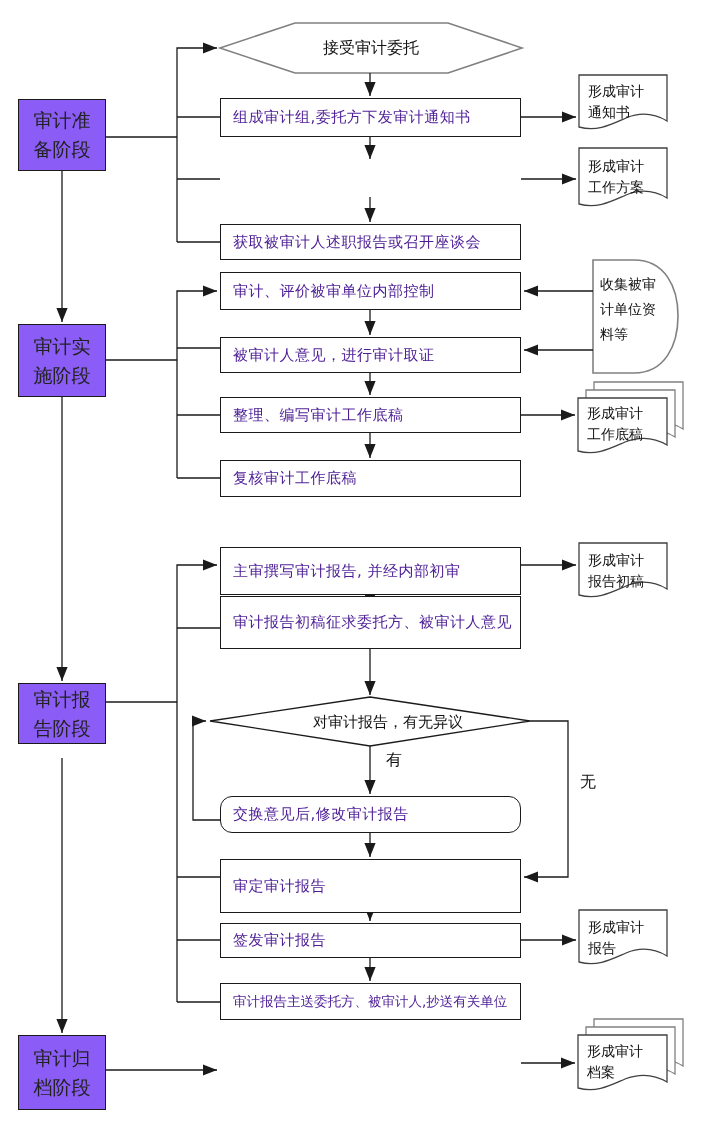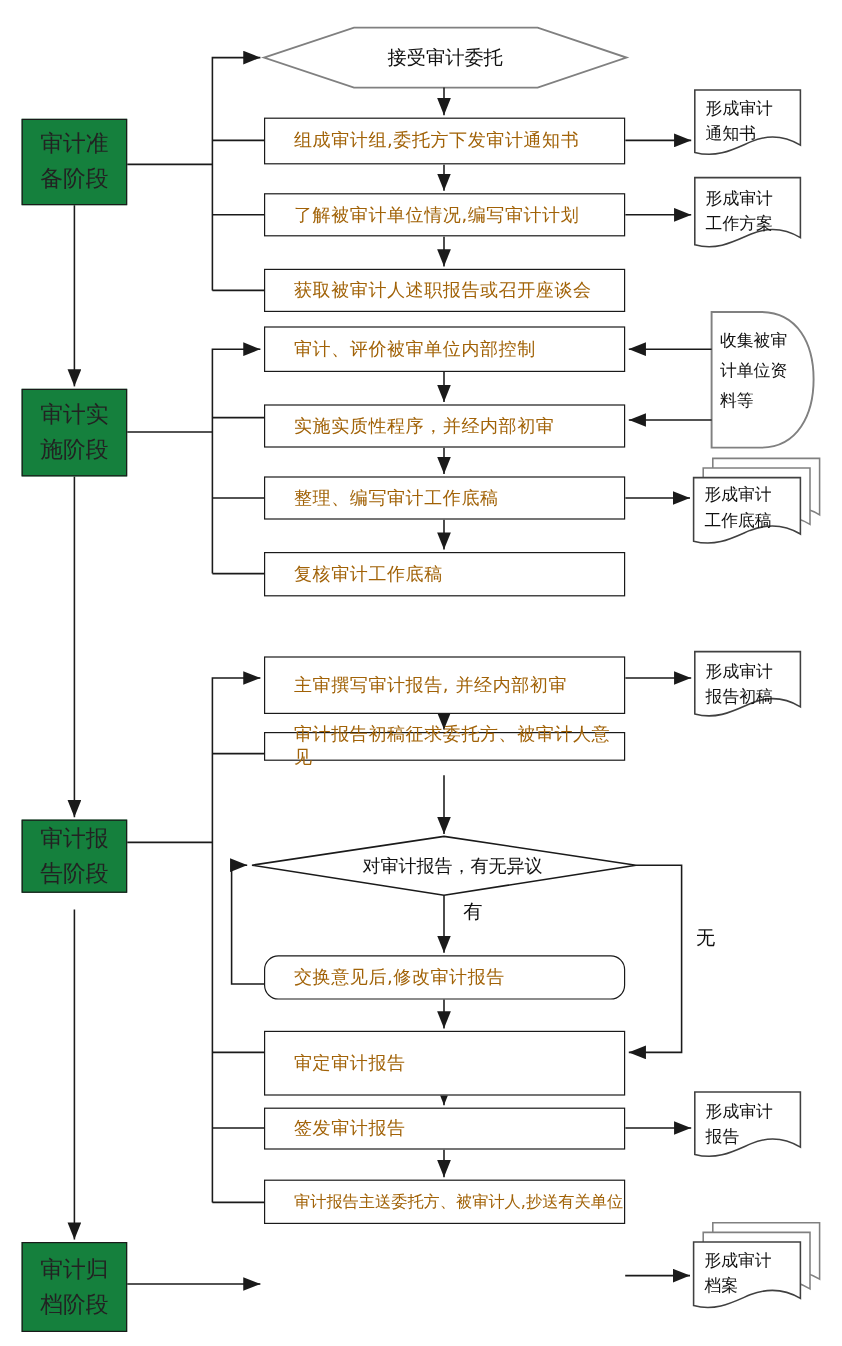--- a/index.html
+++ b/index.html
@@ -14,25 +14,25 @@
   .ln{stroke:#1a1a1a;stroke-width:1.3;fill:none;}
   .lnA{marker-end:url(#ah);}
   .gray{stroke:#808080;stroke-width:1.6;fill:#ffffff;}
   .doc{stroke:#404040;stroke-width:1.3;fill:#ffffff;}
   .docback{stroke:#808080;stroke-width:1.3;fill:#ffffff;}
   .dia{stroke:#1a1a1a;stroke-width:1.3;fill:#ffffff;}
 
   .box{
     position:absolute;left:220px;width:301px;box-sizing:border-box;
     background:#fff;border:1px solid #1a1a1a;display:flex;align-items:center;
-    padding-left:24px;font-size:15px;color:#a16207;z-index:2;letter-spacing:0.5px;
+    padding-left:12px;font-size:15px;color:#4c1d95;z-index:2;letter-spacing:0.5px;
   }
   .stage{
     position:absolute;left:18px;width:88px;box-sizing:border-box;
-    background:#15803d;border:1px solid #1a1a1a;display:flex;align-items:center;
+    background:#8b5cf6;border:1px solid #1a1a1a;display:flex;align-items:center;
     justify-content:center;text-align:center;font-size:19px;line-height:29px;
     white-space:pre-line;color:#222;z-index:2;
   }
   .flabel{position:absolute;color:#111;white-space:pre-line;z-index:3;}
   .center{display:flex;align-items:center;justify-content:center;text-align:center;}
 </style>
 </head>
 <body>
 
 <div id="canvas">
@@ -120,37 +120,36 @@
   <div class="stage" style="top:324px;height:73px;">审计实
 施阶段</div>
   <div class="stage" style="top:683px;height:61px;">审计报
 告阶段</div>
   <div class="stage" style="top:1035px;height:75px;">审计归
 档阶段</div>
 
   <div class="flabel center" style="left:230px;top:28px;width:282px;height:40px;font-size:16px;">接受审计委托</div>
 
   <div class="box" style="top:98px;height:39px;">组成审计组,委托方下发审计通知书</div>
-  <div class="box" style="top:161px;height:36px;">了解被审计单位情况,编写审计计划</div>
   <div class="box" style="top:224px;height:36px;">获取被审计人述职报告或召开座谈会</div>
 
   <div class="box" style="top:272px;height:38px;">审计、评价被审单位内部控制</div>
-  <div class="box" style="top:337px;height:36px;">实施实质性程序，并经内部初审</div>
+  <div class="box" style="top:337px;height:36px;">被审计人意见，进行审计取证</div>
   <div class="box" style="top:397px;height:36px;">整理、编写审计工作底稿</div>
   <div class="box" style="top:460px;height:37px;">复核审计工作底稿</div>
 
   <div class="box" style="top:547px;height:48px;">主审撰写审计报告, 并经内部初审</div>
-  <div class="box" style="top:610px;height:24px;">审计报告初稿征求委托方、被审计人意见</div>
+  <div class="box" style="top:596px;height:53px;">审计报告初稿征求委托方、被审计人意见</div>
   <div class="box" style="top:796px;height:37px;border-radius:12px;">交换意见后,修改审计报告</div>
   <div class="box" style="top:859px;height:54px;">审定审计报告</div>
   <div class="box" style="top:923px;height:35px;">签发审计报告</div>
   <div class="box" style="top:983px;height:37px;font-size:13.5px;letter-spacing:0;">审计报告主送委托方、被审计人,抄送有关单位</div>
 
 
-  <div class="flabel center" style="left:237px;top:699px;width:280px;height:46px;font-size:15px;font-family:Liberation Serif, serif;">对审计报告，有无异议</div>
+  <div class="flabel center" style="left:248px;top:699px;width:280px;height:46px;font-size:15px;font-family:Liberation Serif, serif;">对审计报告，有无异议</div>
   <div class="flabel" style="left:386px;top:750px;font-size:16px;">有</div>
   <div class="flabel" style="left:580px;top:772px;font-size:16px;">无</div>
 
   <div class="flabel" style="left:600px;top:272px;width:74px;font-size:14px;line-height:25px;">收集被审
 计单位资
 料等</div>
 
   <div class="flabel" style="left:588px;top:81px;width:76px;font-size:14px;line-height:21px;">形成审计
 通知书</div>
   <div class="flabel" style="left:588px;top:156px;width:76px;font-size:14px;line-height:21px;">形成审计

